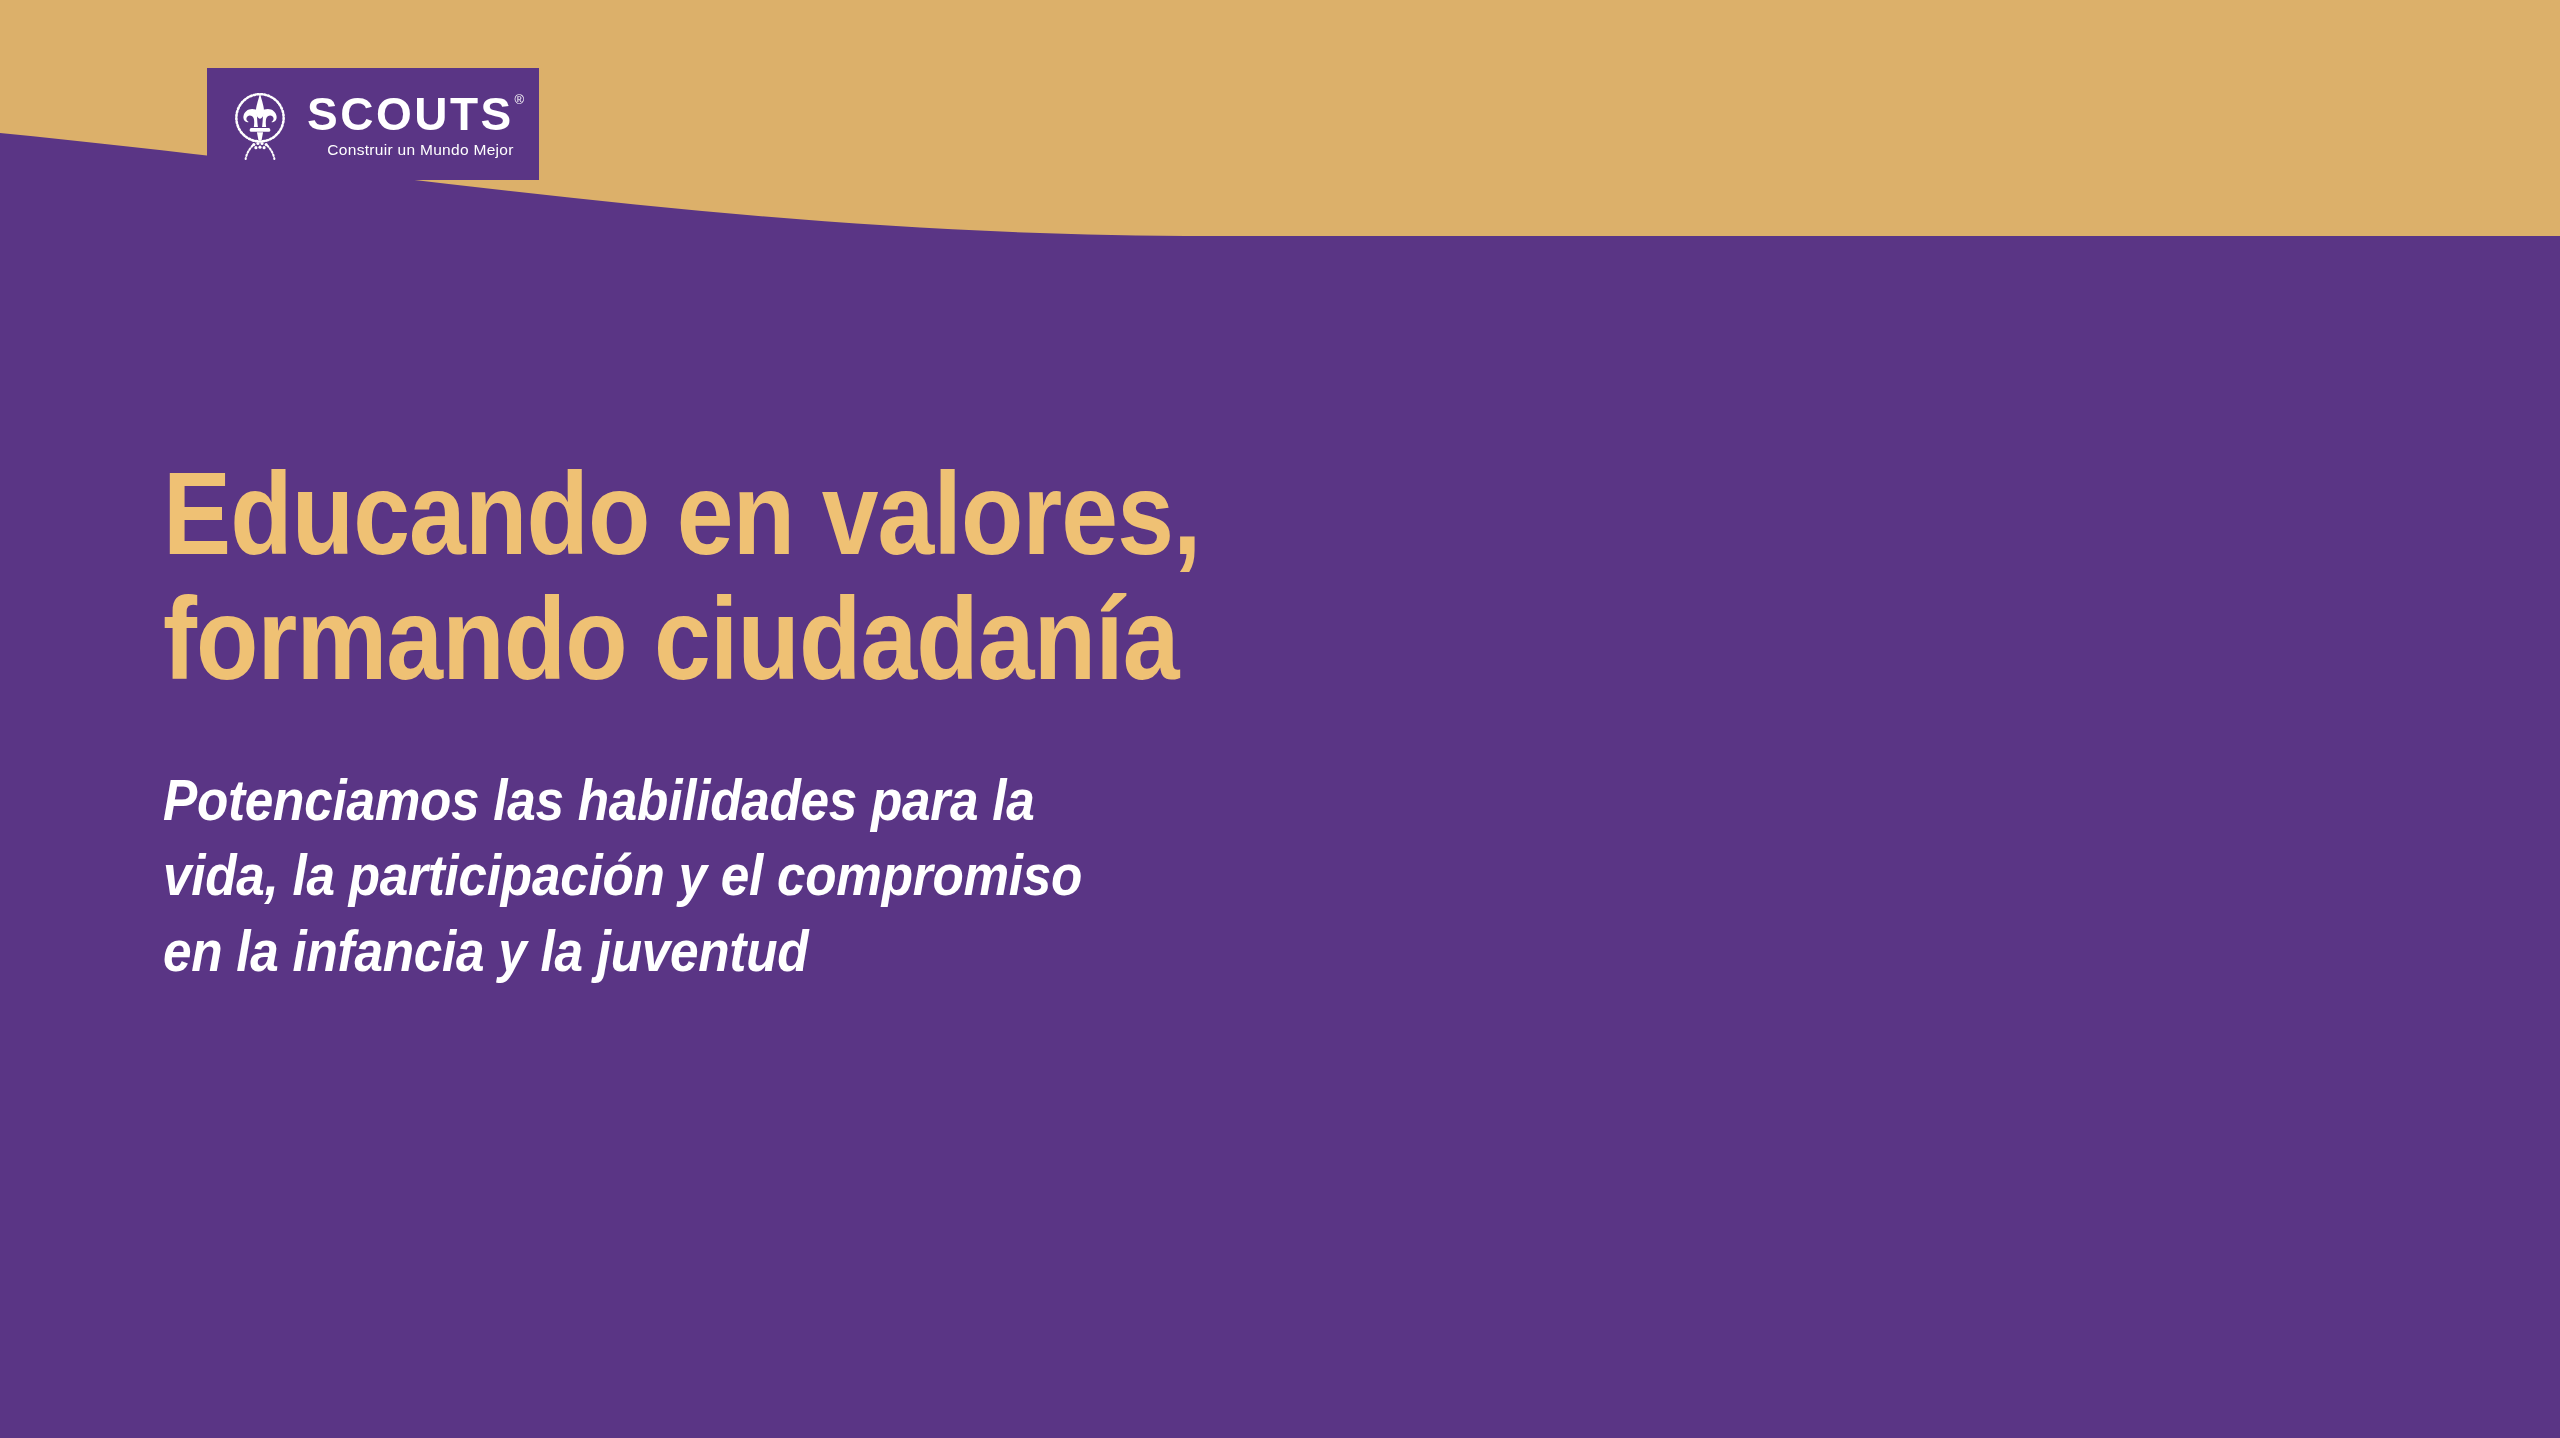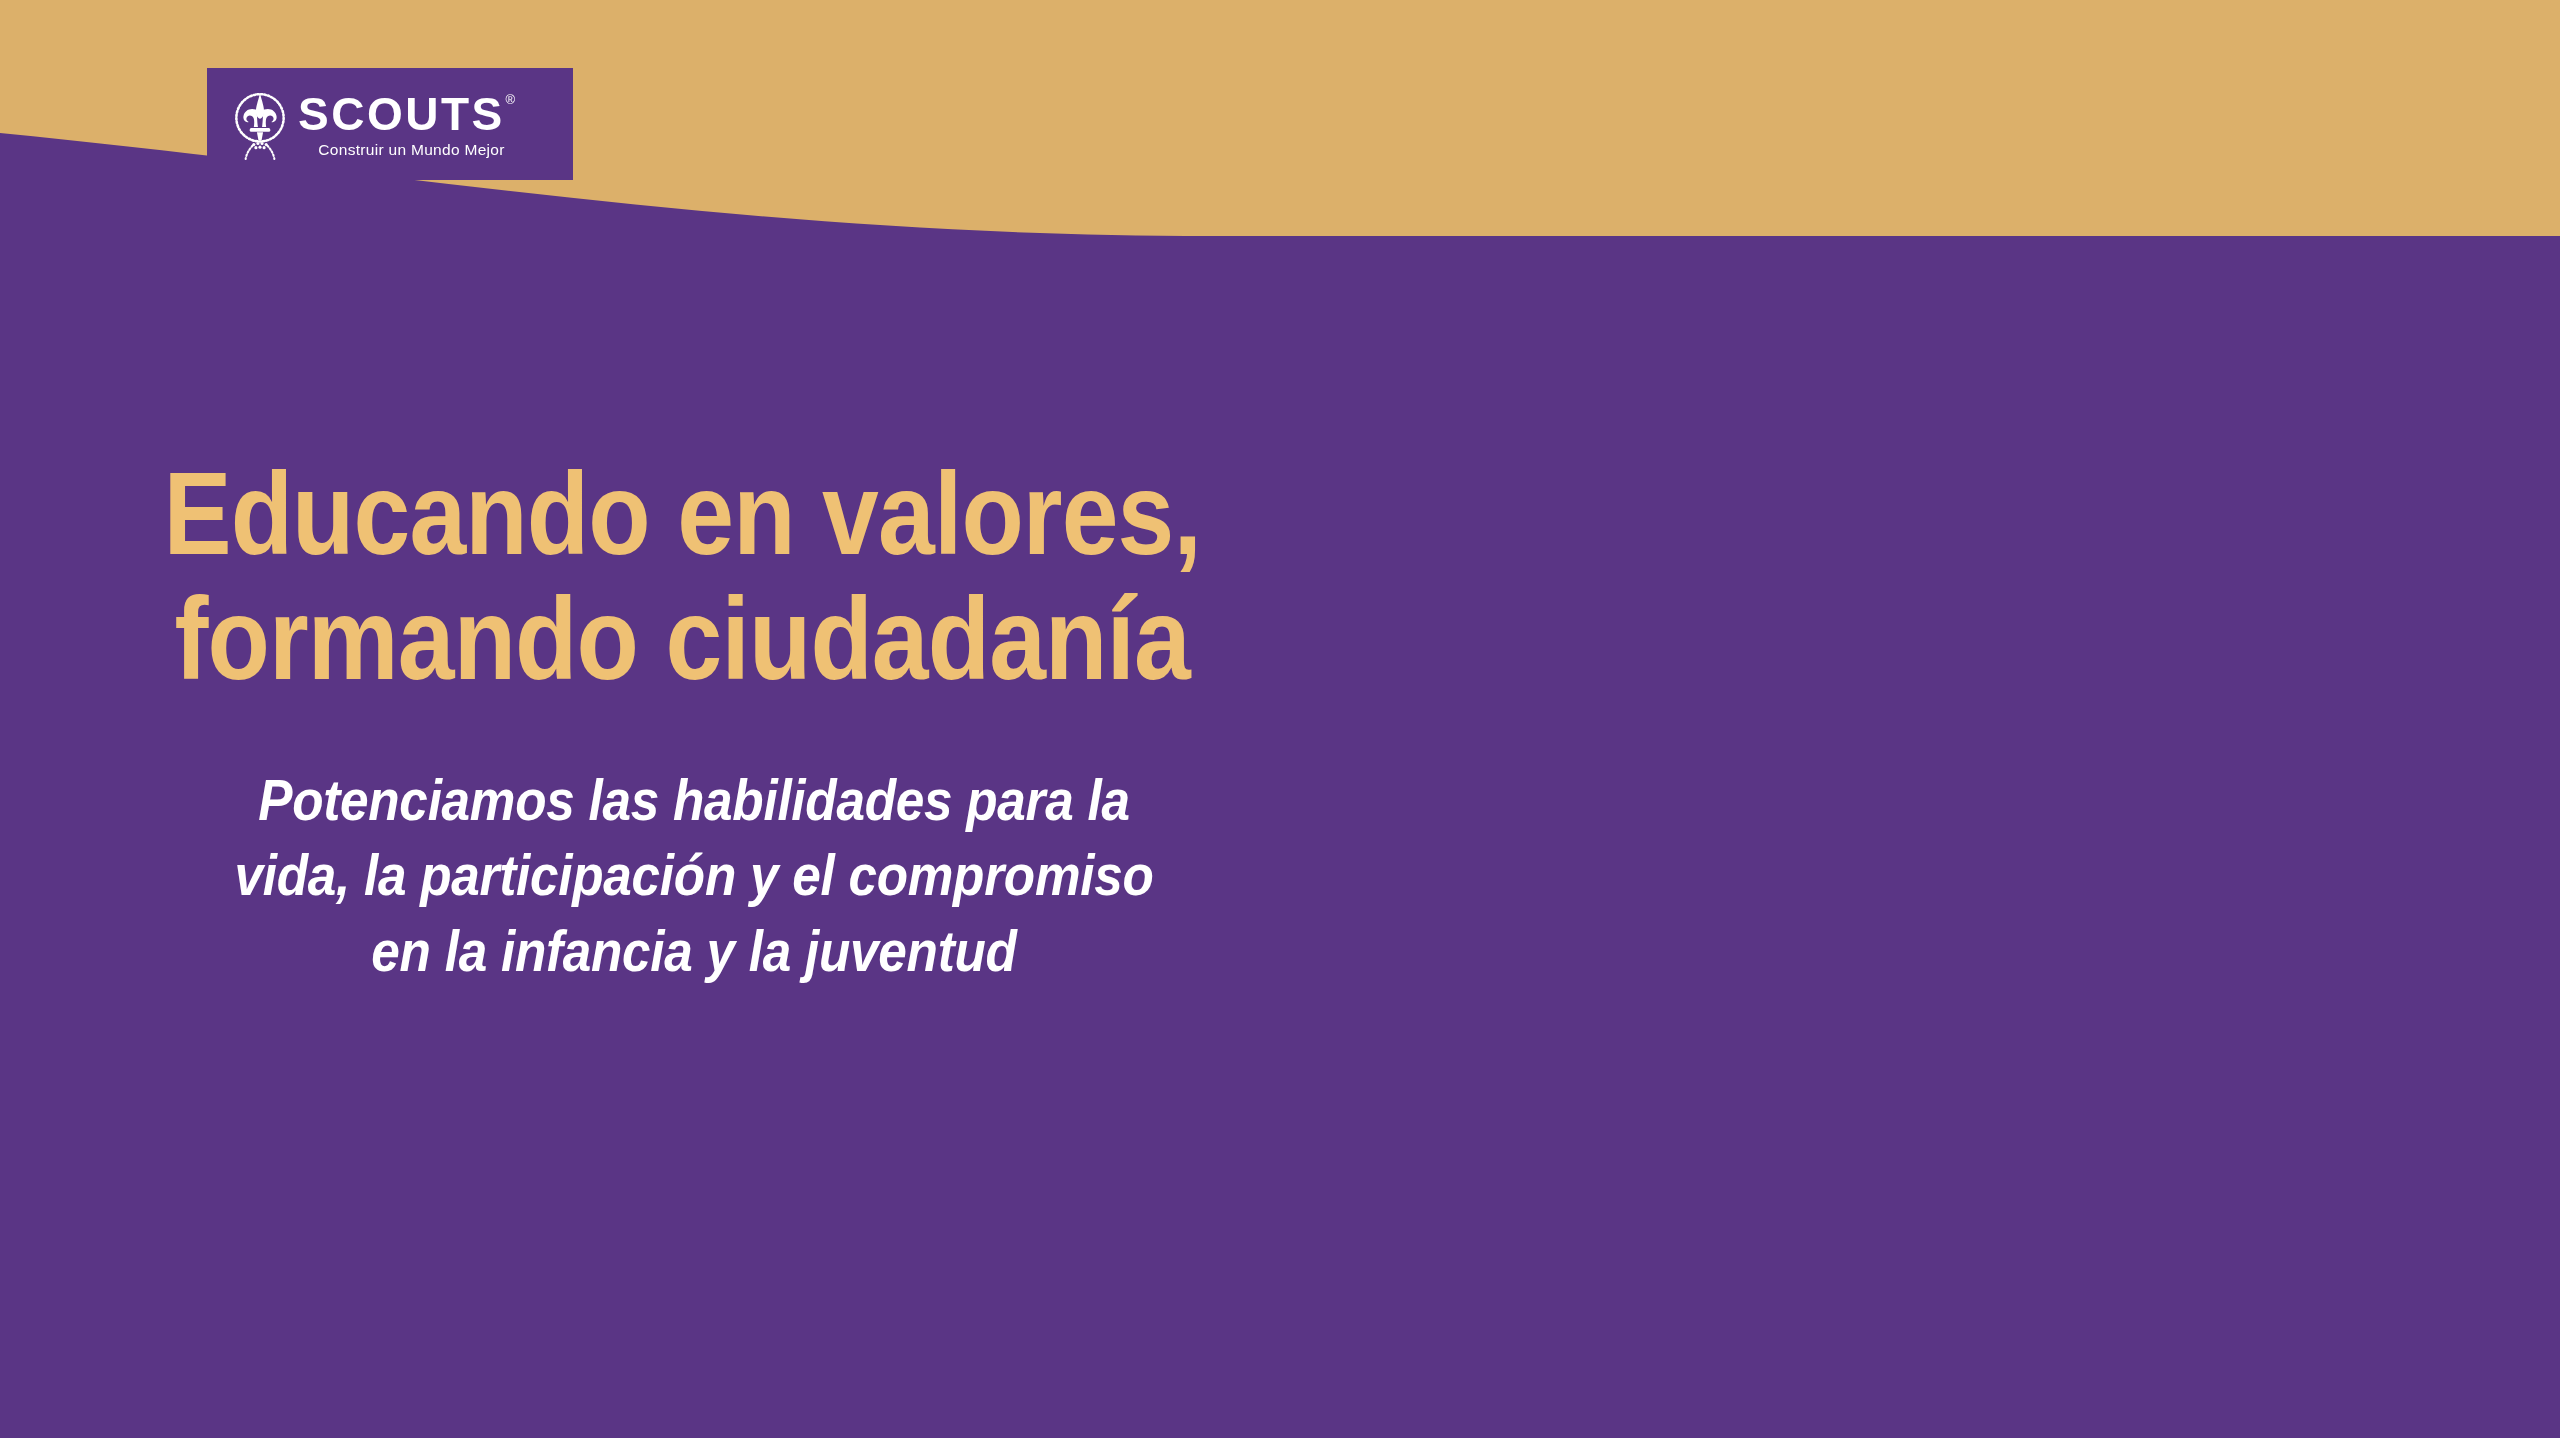--- a/index.html
+++ b/index.html
@@ -67,32 +67,32 @@
   .blurred{ filter:blur(5px); }
   .blurred2{ filter:blur(9px); }
 
   
   #goldlayer{ position:absolute; inset:0; pointer-events:none; }
   #purplelayer{ position:absolute; inset:0; }
 
   
   #logos{ position:absolute; left:207px; top:68px; display:flex; align-items:stretch; gap:22px; }
   .logo-box{ background:#5A3585; display:flex; align-items:center; height:112px; }
-  #logo-scouts{ width:366px; padding:0 18px 0 22px; gap:7px; }
+  #logo-scouts{ width:332px; padding:0 18px 0 22px; gap:16px; }
   #logo-asde{ width:182px; flex-direction:column; justify-content:center; align-items:center; padding-bottom:4px; }
   #scouts-emblem{ width:62px; height:74px; flex:0 0 62px; }
   #scouts-words{ display:flex; flex-direction:column; align-items:flex-end; line-height:1; }
   #scouts-word{ color:#fff; font-size:46px; font-weight:700; letter-spacing:2.5px; font-family:"Liberation Sans", sans-serif; position:relative; }
   #scouts-reg{ position:absolute; right:-13px; top:2px; font-size:13px; font-weight:400; }
   #scouts-tag{ color:#fff; font-size:15.5px; letter-spacing:.3px; margin-top:5px; font-family:"Liberation Sans", sans-serif; }
   #asde-word{ color:#fff; font-size:47px; letter-spacing:3px; font-weight:400; line-height:.96; }
   #asde-sub{ color:#fff; font-size:17px; letter-spacing:.4px; align-self:flex-end; margin-right:6px; margin-top:4px; }
 
   
-  #copy{ position:absolute; left:163px; top:452px; width:1180px;text-align:center; }
+  #copy{ position:absolute; left:163px; top:452px; width:1180px; }
   #headline{
     color:#EFC174;
     font-family:"Liberation Sans Narrow","Liberation Sans", sans-serif;
     font-weight:700;
     font-size:116px;
     line-height:1.08;
     letter-spacing:-1px;
     transform:scaleX(.88); transform-origin:left center;
     white-space:pre-line;
   }

